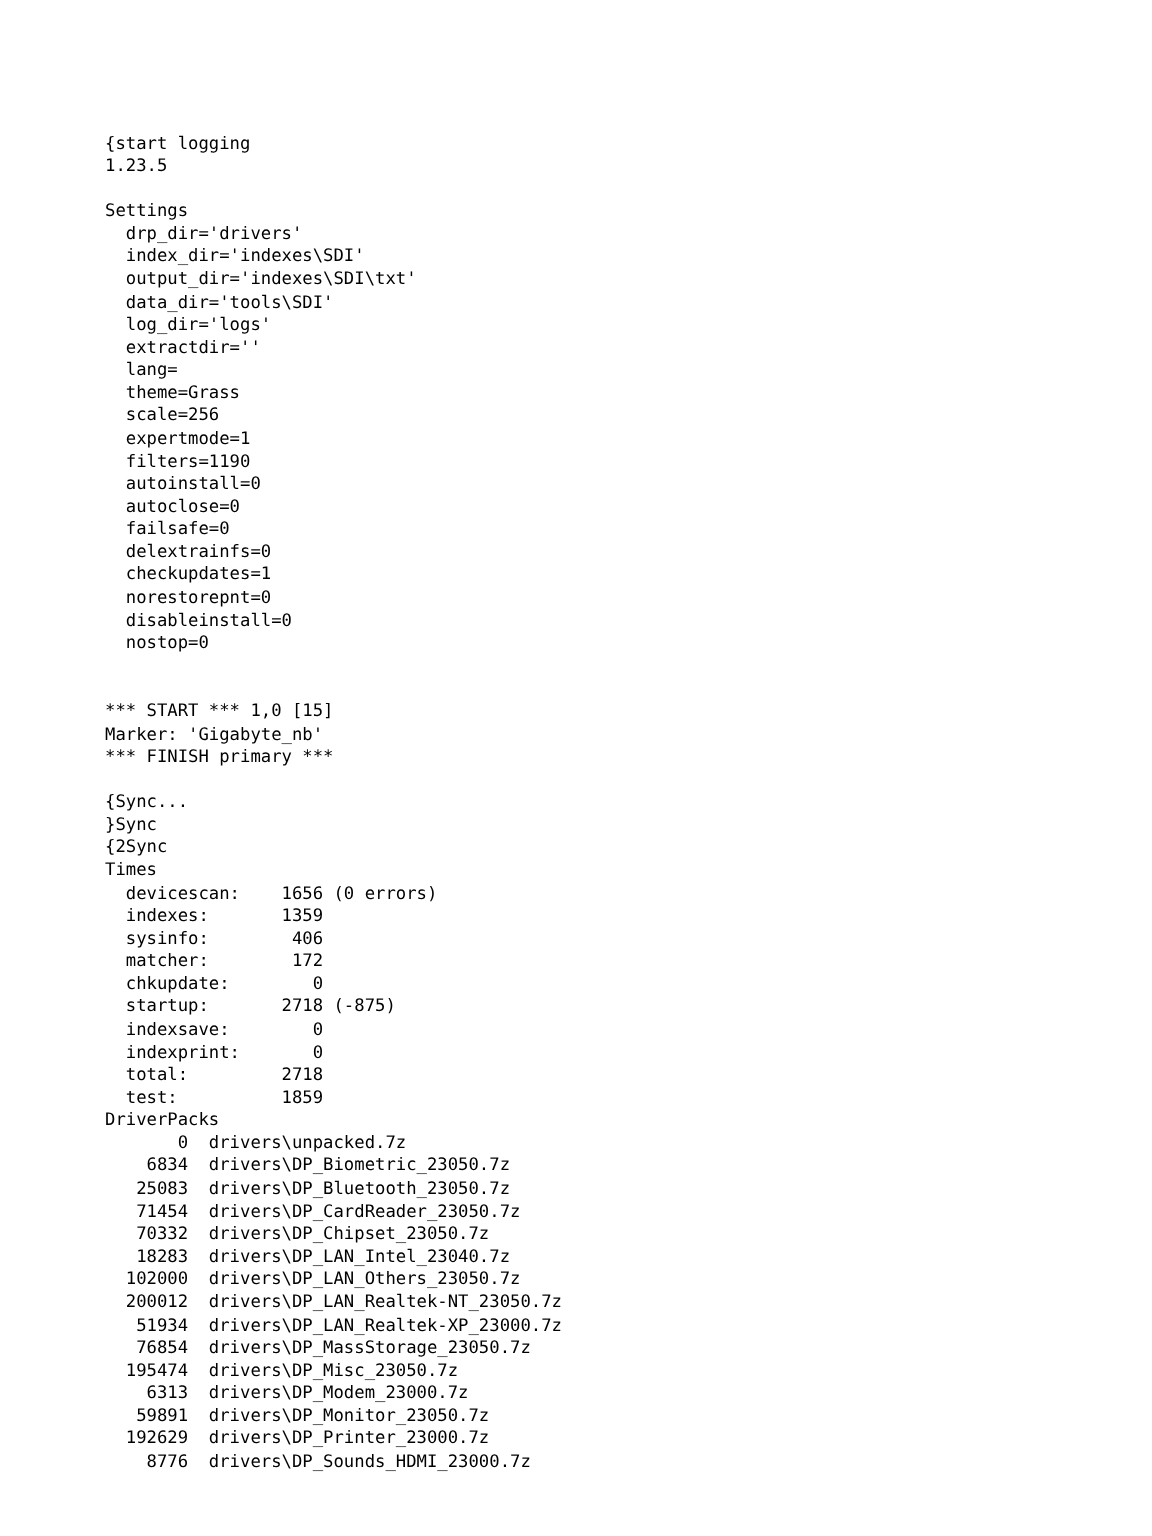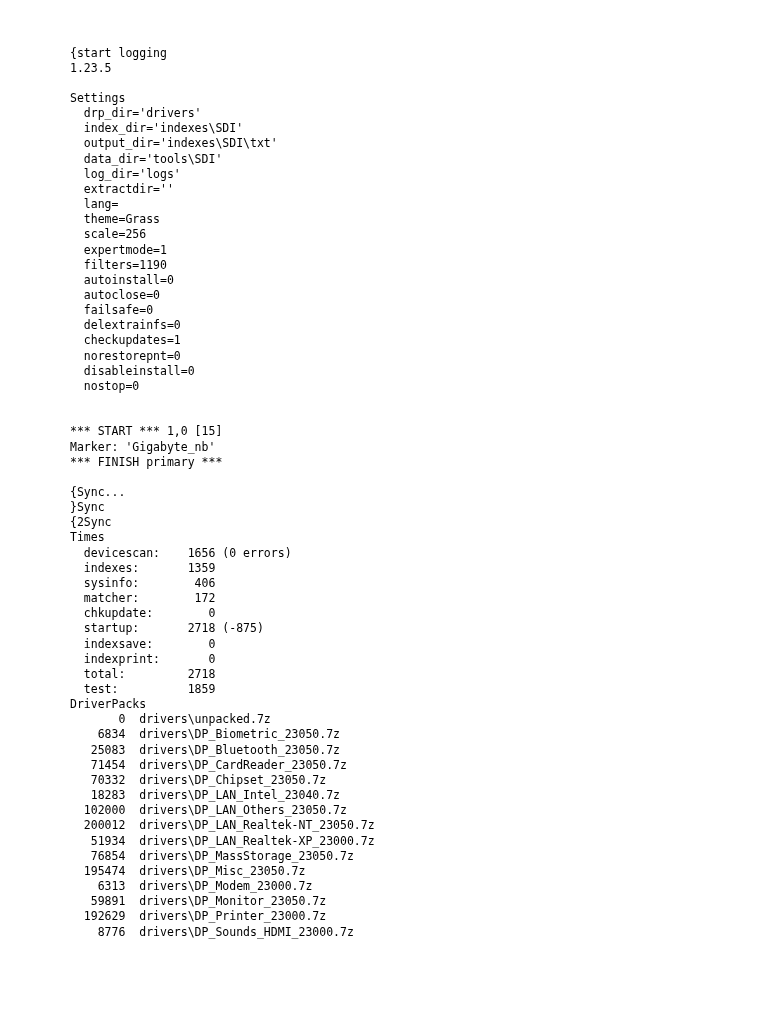--- a/index.html
+++ b/index.html
@@ -11,21 +11,21 @@
     width: 768px;
     height: 1024px;
     font-family: "DejaVu Sans Mono", "Liberation Mono", monospace;
   }
   .page {
     position: relative;
     width: 768px;
     height: 1024px;
     background: #ffffff;
     box-sizing: border-box;
-    padding: 34px 0 0 70px;
+    padding: 76px 0 0 70px;
   }
   .log {
     font-family: "DejaVu Sans Mono", "Liberation Mono", monospace;
     font-size: 11.5px;
     line-height: 15.15px;
     color: #000000;
     white-space: pre;
     letter-spacing: 0px;
   }
   .log .line {

